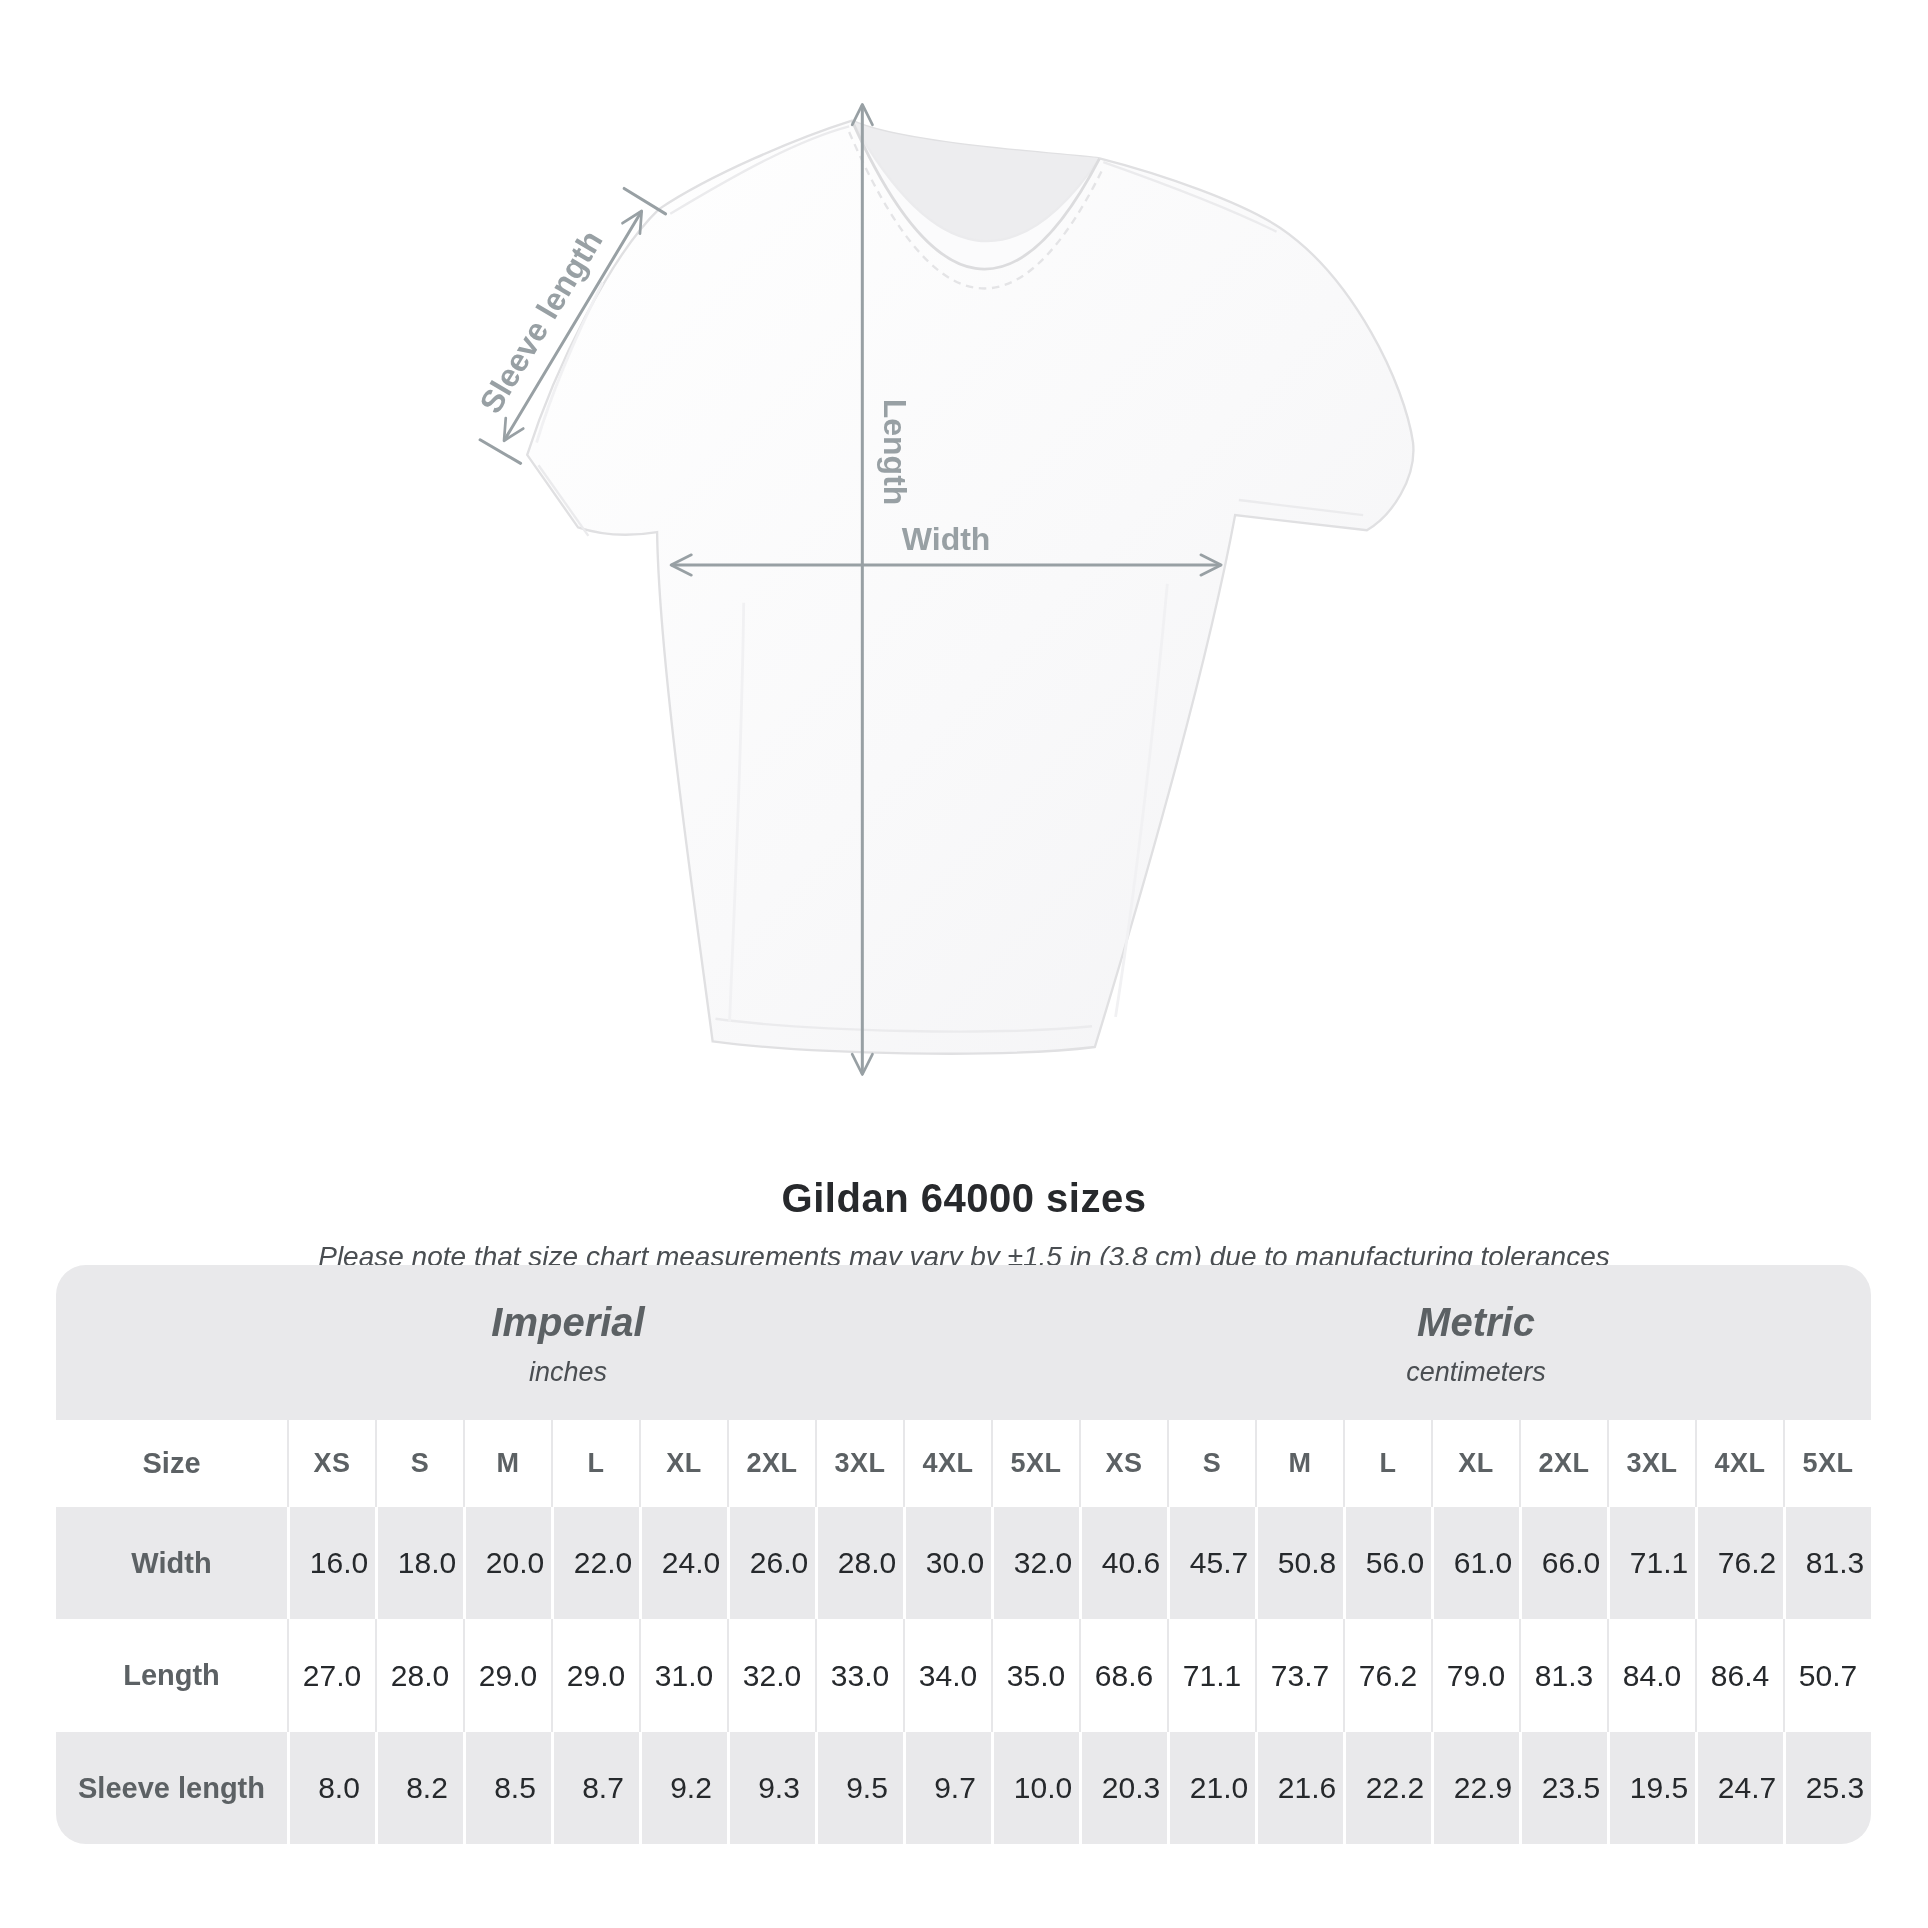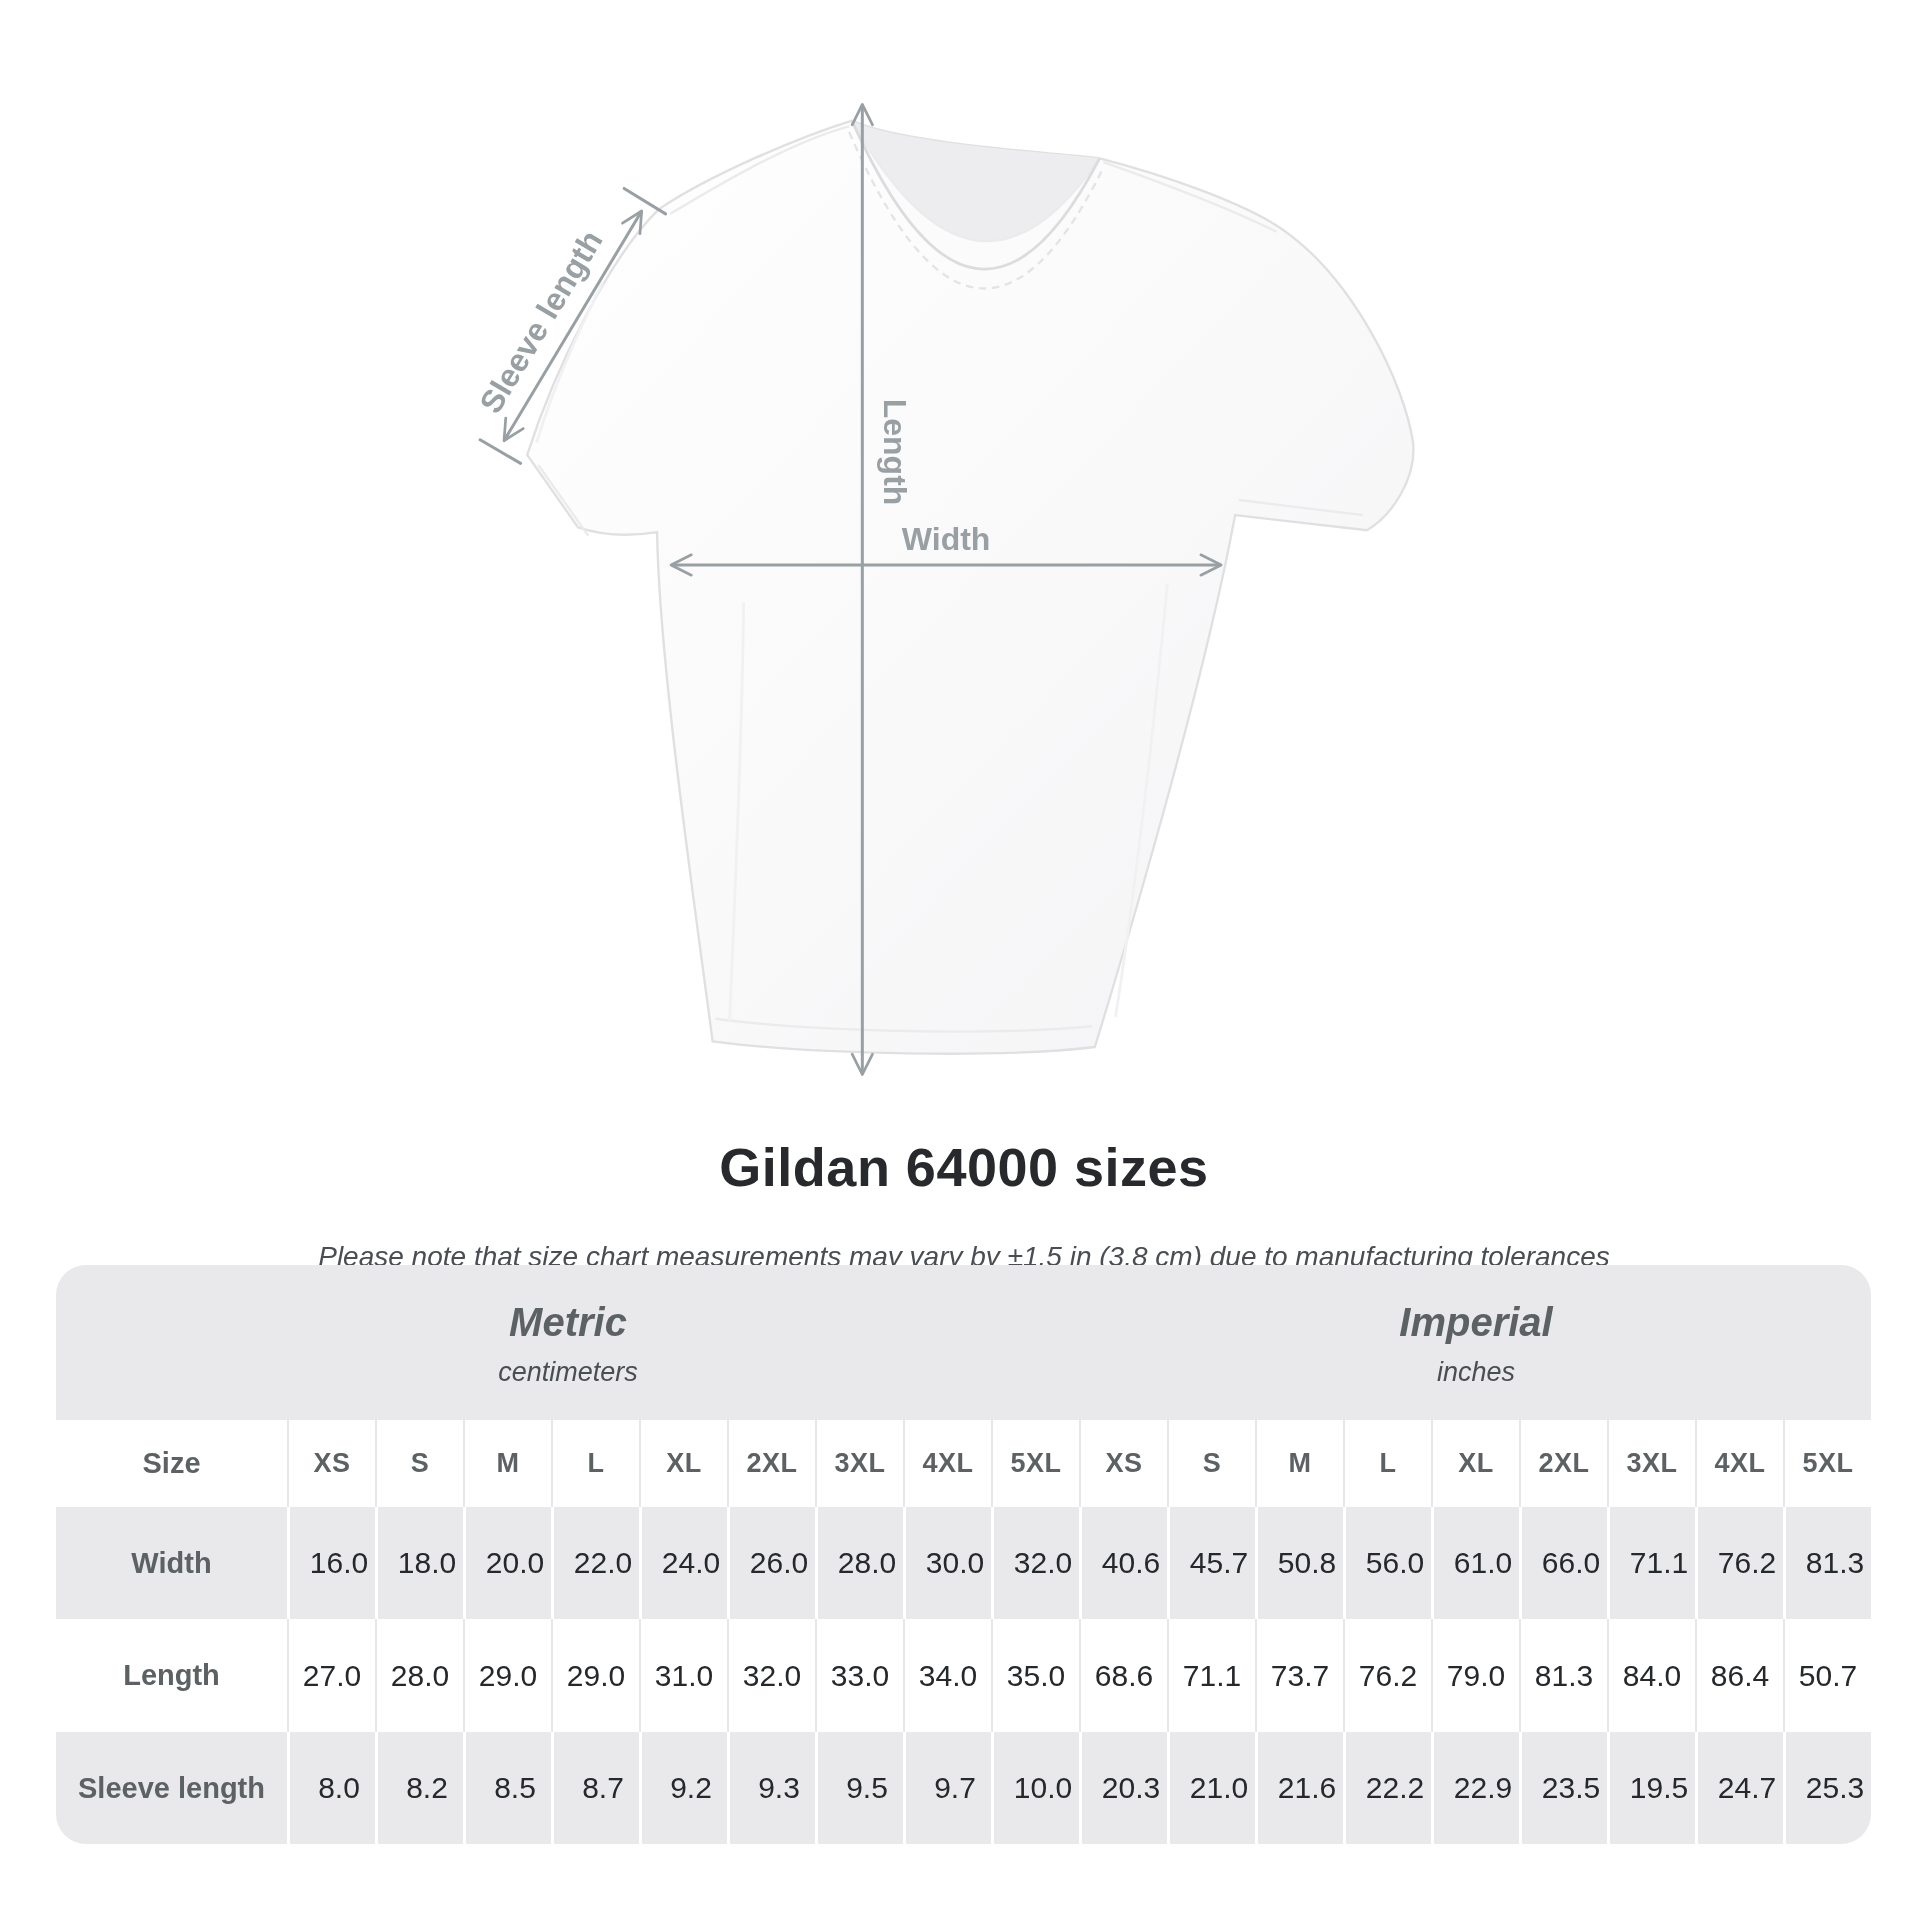--- a/index.html
+++ b/index.html
@@ -8,22 +8,22 @@
 
   
   .shirt-svg{position:absolute;left:0;top:0;}
   .measure{stroke:var(--measure-gray,#98a0a4);stroke-width:3.2;fill:none;stroke-linecap:round;}
   .measure-label{font-family:"Liberation Sans",sans-serif;font-weight:700;font-size:34px;
                  fill:var(--measure-gray,#98a0a4);}
   .seam{stroke:#ebebed;stroke-width:2.5;fill:none;}
   .fold{stroke:#f1f1f3;stroke-width:3;fill:none;}
 
   
-  .page-title{position:absolute;top:1136px;left:0;width:100%;text-align:center;
-              font-size:54px;font-weight:700;color:var(--title-text,#27292c);letter-spacing:0.5px;}
+  .page-title{position:absolute;top:1176px;left:0;width:100%;text-align:center;
+              font-size:40px;font-weight:700;color:var(--title-text,#27292c);letter-spacing:0.5px;}
   .page-subtitle{position:absolute;top:1241px;left:0;width:100%;text-align:center;
               font-size:28px;font-style:italic;color:var(--subtitle-text,#45494d);}
 
   
   .table-wrap{position:absolute;left:56px;top:1265px;width:1815px;}
   .band{height:155px;background:var(--table-gray,#e9e9eb);border-radius:30px 30px 0 0;
         display:grid;grid-template-columns:1024px 792px;}
   .band-col{display:flex;flex-direction:column;align-items:center;justify-content:center;padding-top:3.8px;}
   .band-title{font-size:40px;font-weight:700;font-style:italic;color:var(--header-text,#55595c);}
   .band-sub{font-size:27px;font-style:italic;color:var(--subtitle-text,#515559);margin-top:12.2px;}
@@ -106,26 +106,26 @@
     <text class="measure-label" x="948" y="480" text-anchor="middle" dominant-baseline="middle" transform="rotate(90 948 480)">Length</text>
     <text class="measure-label" x="1005" y="584" text-anchor="middle">Width</text>
   </svg>
 
   <div class="page-title">Gildan 64000 sizes</div>
   <div class="page-subtitle">Please note that size chart measurements may vary by ±1.5 in (3.8 cm) due to manufacturing tolerances</div>
 
   <div class="table-wrap">
     <div class="band">
       <div class="band-col">
+        <div class="band-title">Imperial</div>
+        <div class="band-sub">inches</div>
+      </div>
+      <div class="band-col">
         <div class="band-title">Metric</div>
         <div class="band-sub">centimeters</div>
-      </div>
-      <div class="band-col">
-        <div class="band-title">Imperial</div>
-        <div class="band-sub">inches</div>
       </div>
     </div>
     <div class="row size-row">
         <div class="cell label-cell">Size</div>
         <div class="cell head-cell">XS</div>
         <div class="cell head-cell">S</div>
         <div class="cell head-cell">M</div>
         <div class="cell head-cell">L</div>
         <div class="cell head-cell">XL</div>
         <div class="cell head-cell">2XL</div>

